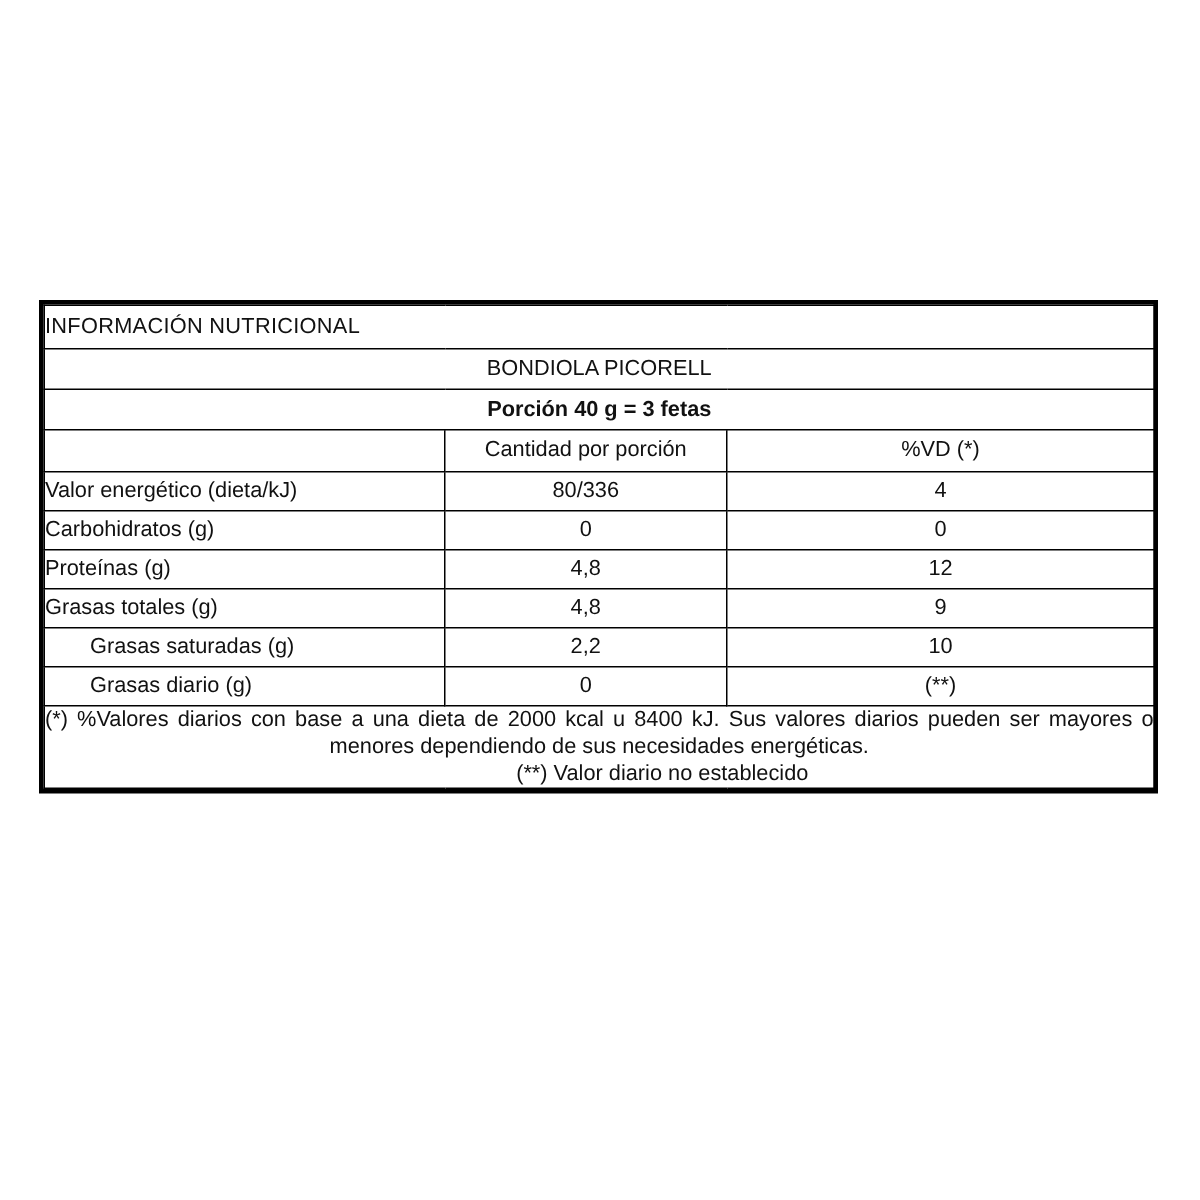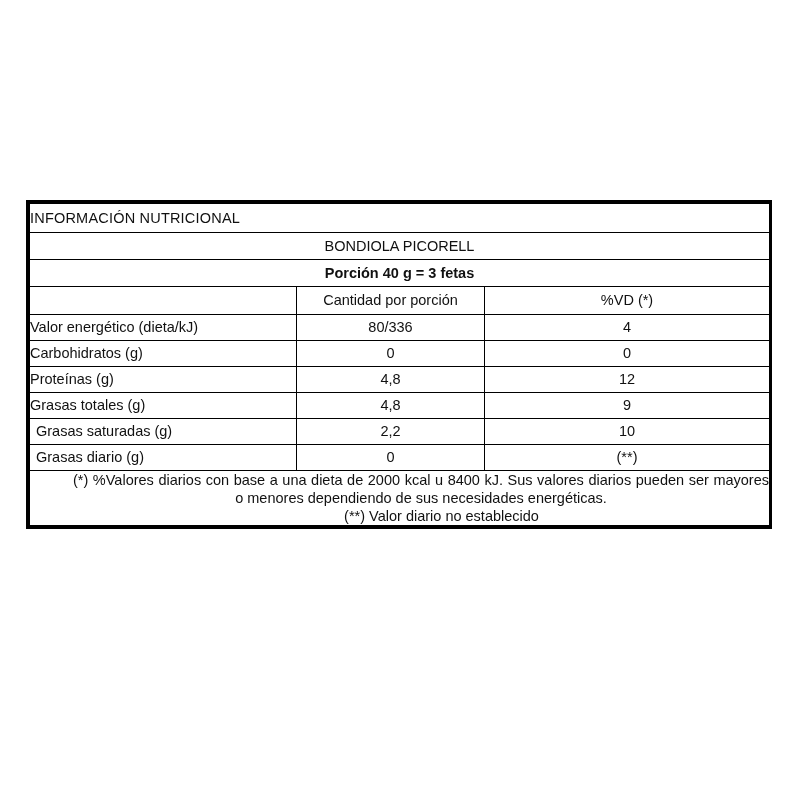--- a/index.html
+++ b/index.html
@@ -74,39 +74,38 @@
     height: 27px;
   }
 
   
   .cell-label {
     text-align: left;
     padding-left: 6px;
     height: 25px;
   }
   .cell-label.indent {
-    padding-left: 6px;
+    padding-left: 30px;
   }
   .cell-value {
     text-align: center;
     height: 25px;
     margin-top: 24px;
   }
 
   
   .cell-footnote {
     padding: 3px 5px 5px 5px;
     font-size: 14px;
     line-height: 1.42;
     text-align: justify;
     text-align-last: center;
   }
   .footnote-main {
     display: block;
-    padding-left: 43px;
   }
   .footnote-gap {
     display: inline-block;
     width: 84px;
   }
 </style>
 </head>
 <body>
 
 <div id="nutrition-panel">

